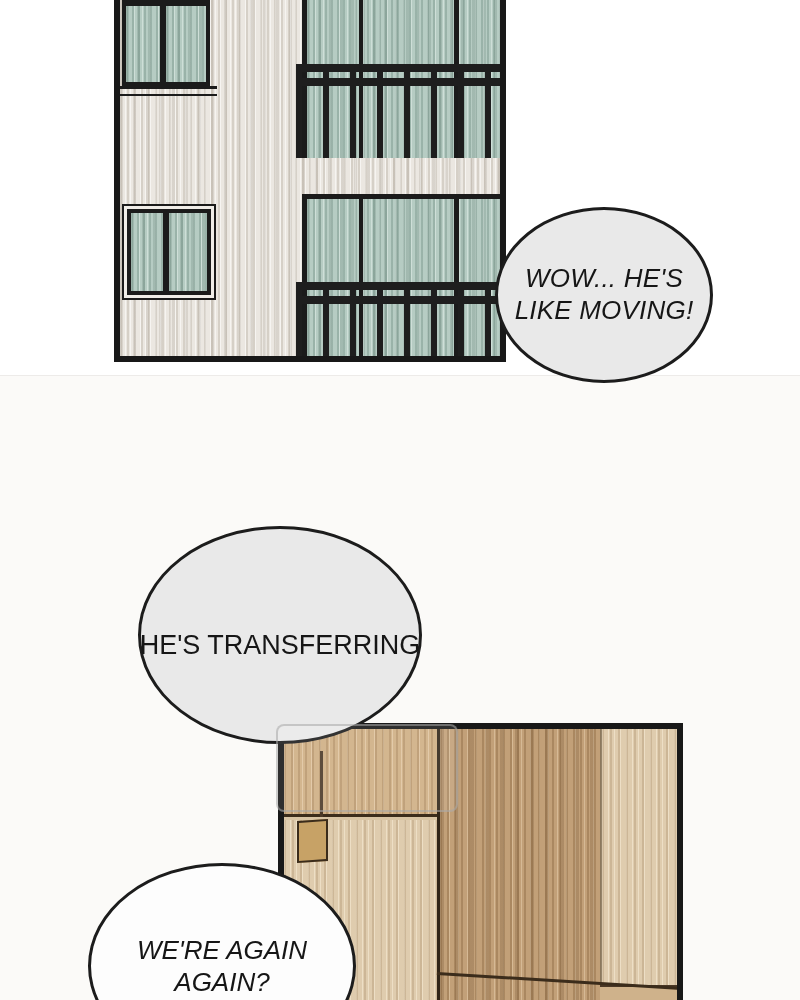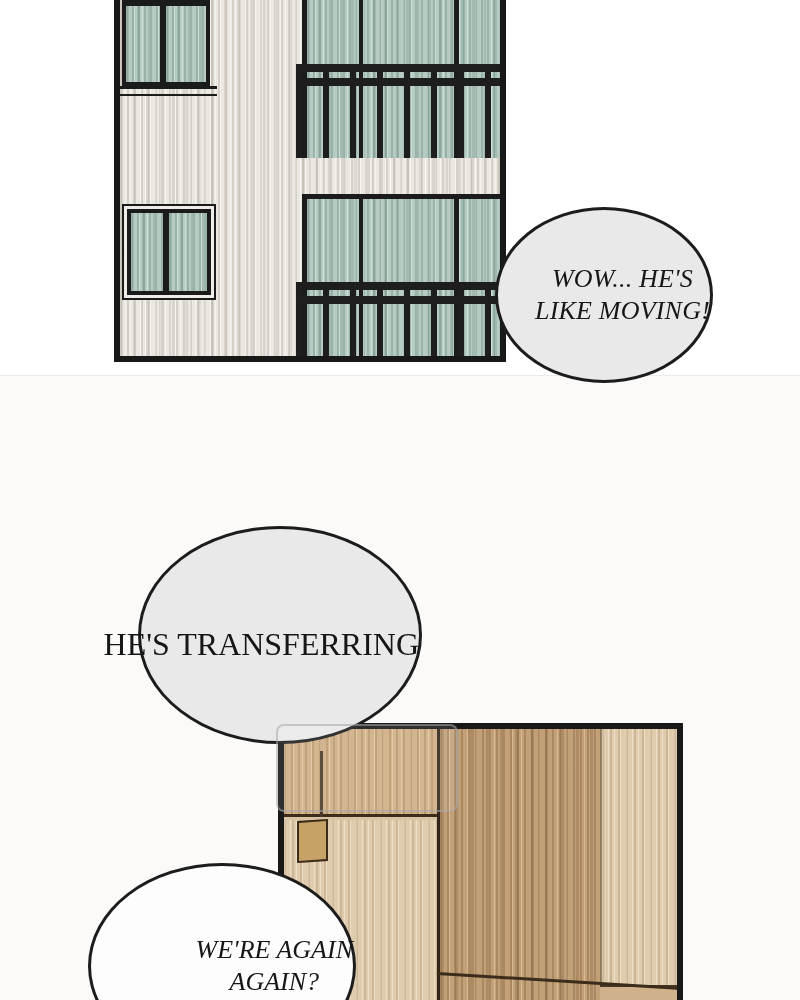--- a/index.html
+++ b/index.html
@@ -95,28 +95,28 @@
 
   .overlay-artifact{
     position:absolute;left:276px;top:724px;width:178px;height:84px;
     border:2px solid rgba(165,165,165,.55);border-radius:8px;
     background:rgba(255,255,255,.10);z-index:55;
   }
 
   
   .bubble{
     position:absolute;border-radius:50%;border:3px solid #1c1c1c;
-    display:flex;flex-direction:column;align-items:flex-end;justify-content:center;
-    text-align:center;z-index:50;font-family:Liberation Serif, serif;
+    display:flex;flex-direction:column;align-items:center;justify-content:center;
+    text-align:center;z-index:50;
   }
   .bubble .line{display:block;white-space:nowrap;}
   .bubble-gray{background:#e9e9e9;}
   .bubble-white{background:#fdfdfd;}
   .bubble-1{left:495px;top:207px;width:212px;height:170px;font-style:italic;font-size:26px;line-height:1.22;letter-spacing:.2px;}
-  .bubble-2{left:138px;top:526px;width:278px;height:212px;font-size:32px;line-height:1.22;}
+  .bubble-2{left:138px;top:526px;width:278px;height:212px;font-size:27px;line-height:1.22;}
   .bubble-2 .txt{transform:translateY(10px);}
   .bubble-3{left:88px;top:863px;width:262px;height:200px;font-style:italic;font-size:26px;line-height:1.25;}
   .txt{text-align:center;}
 </style>
 </head>
 <body>
 
 <div class="page">
 
   <div class="bg-lower"></div>

